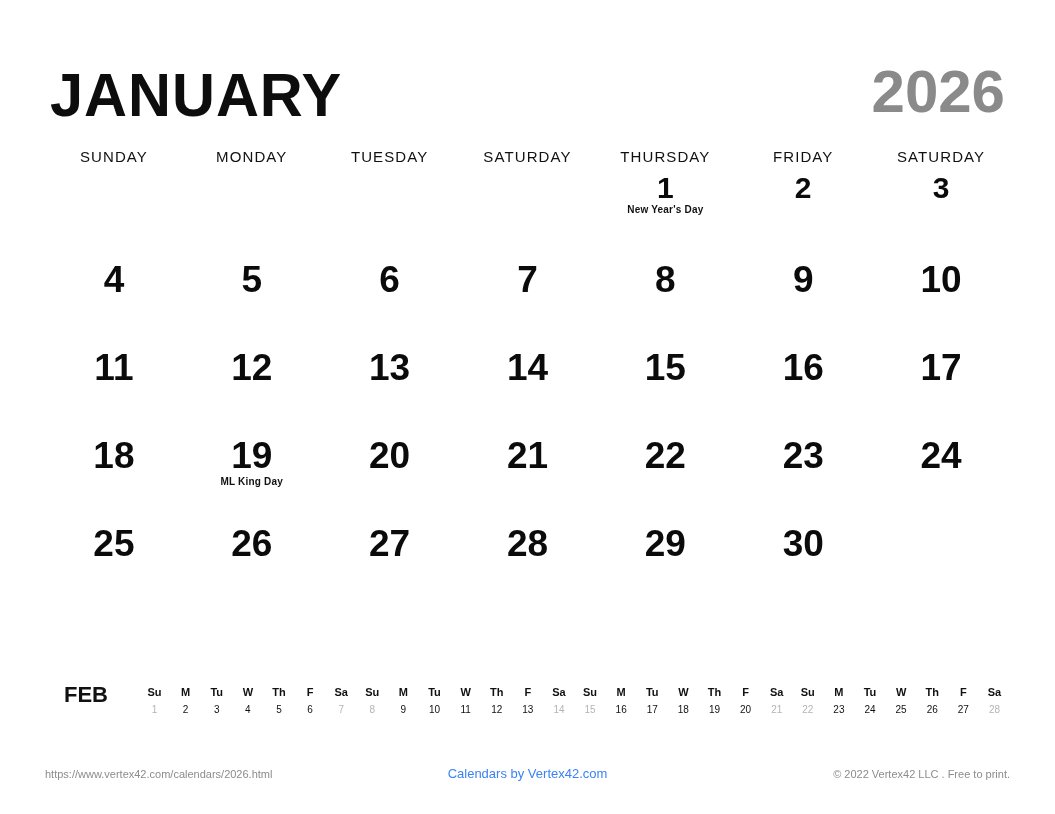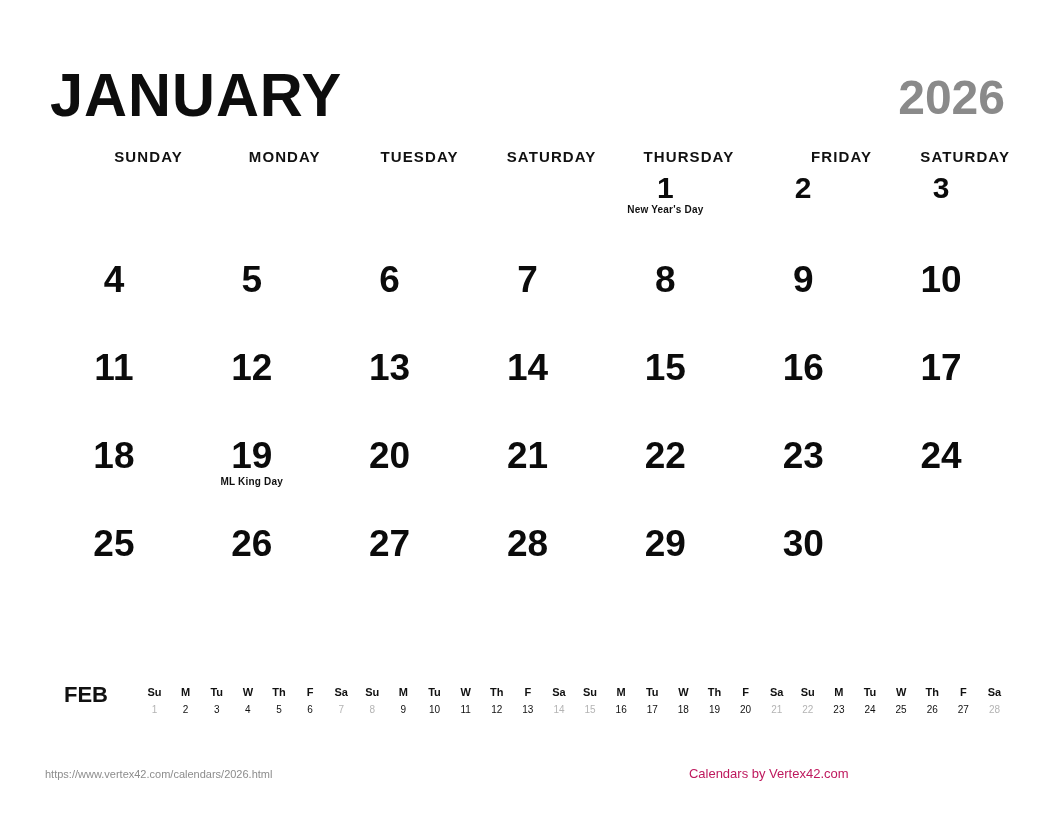--- a/index.html
+++ b/index.html
@@ -35,37 +35,37 @@
     font-size: 62px;
     font-weight: bold;
     letter-spacing: 1px;
     line-height: 1;
     color: #0d0d0d;
     transform: scaleX(0.96);
     transform-origin: left bottom;
   }
   .year-title {
     font-family: "Liberation Sans", sans-serif;
-    font-size: 48px;
+    font-size: 60px;
     font-weight: bold;
     color: #8a8a8a;
     line-height: 1;
     padding-bottom: 4px;
   }
 
   
   .weekdays {
     display: grid;
     grid-template-columns: repeat(7, 1fr);
     margin-top: 22px;
   }
   .weekday {
-    text-align: right;
+    text-align: center;
     font-size: 15px;
-    font-weight: bold;
+    font-weight: normal;
     letter-spacing: 1.1px;
     color: #111111;
   }
 
   
   .grid {
     display: grid;
     grid-template-columns: repeat(7, 1fr);
     grid-auto-rows: 88px;
     margin-top: 6px;
@@ -142,21 +142,21 @@
     right: 45px;
     top: 742px;
     display: flex;
     align-items: center;
     justify-content: space-between;
     font-size: 11px;
     color: #8c8c8c;
     margin-top: 24px;
   }
   .footer .left { flex: 1; text-align: left; }
-  .footer .center { flex: 1; text-align: center; font-size: 13px; color: #be185d; }
+  .footer .center { flex: 1; text-align: center; font-size: 13px; color: #3b82f6; }
   .footer .right { flex: 1; text-align: right; }
 </style>
 </head>
 <body>
 
 <div class="page">
 
   <div class="header">
     <div class="month-title">JANUARY</div>
     <div class="year-title">2026</div>
@@ -433,15 +433,16 @@
         <div class="mini-dow">Sa</div>
         <div class="mini-day dim">28</div>
       </div>
 
     </div>
   </div>
 
   <div class="footer">
     <div class="left">https://www.vertex42.com/calendars/2026.html</div>
     <div class="center">Calendars by Vertex42.com</div>
+    <div class="right">© 2022 Vertex42 LLC . Free to print.</div>
   </div>
 
 </div>
 
 </body></html>

